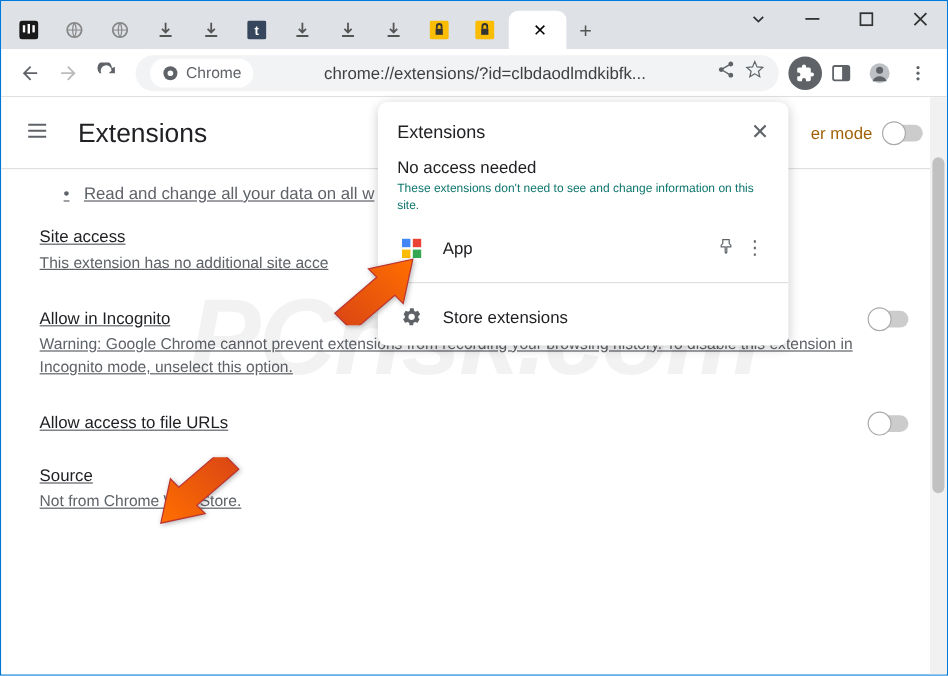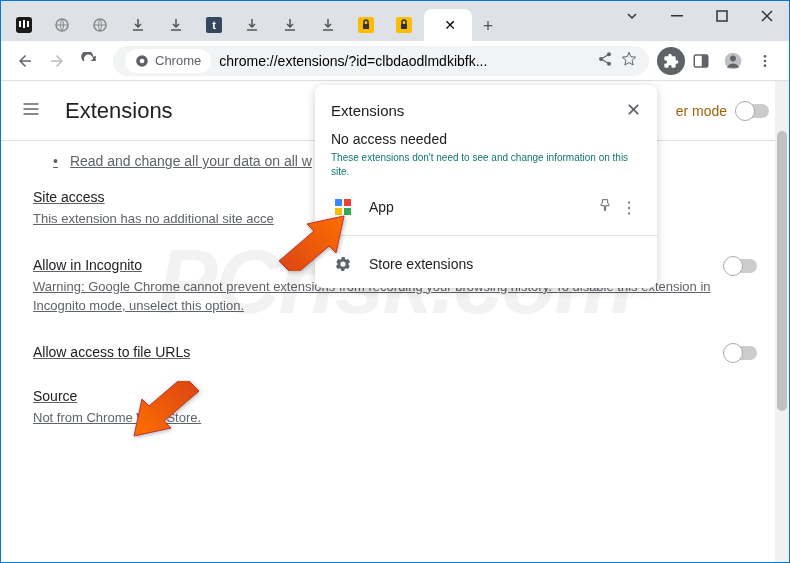--- a/index.html
+++ b/index.html
@@ -11,27 +11,27 @@
 
 
 .tabstrip { height: 40px; background: #dee1e6; display: flex; align-items: flex-end; padding: 6px 4px 0 4px; }
 .tab { width: 36px; height: 32px; display: flex; align-items: center; justify-content: center; margin: 0 1px; border-radius: 8px 8px 0 0; font-size: 14px; position: relative; }
 .tab.active { background: #fff; width: 48px; }
 .tab .tab-close { margin-left: 4px; font-size: 14px; }
 .tab-icon { width: 16px; height: 16px; display: flex; align-items: center; justify-content: center; }
 .newtab { width: 30px; height: 30px; display: flex; align-items: center; justify-content: center; font-size: 18px; color: #555; }
 
 
-.toolbar { height: 40px; background: #fff; display: flex; align-items: center; padding: 0 8px; border-bottom: 1px solid #e0e0e0; }
+.toolbar { height: 40px; background: #fff; display: flex; align-items: center; padding: 0 8px; border-bottom: 1px solid #e0e0e0; text-align: center; }
 .nav-btn { width: 32px; height: 32px; display: flex; align-items: center; justify-content: center; color: #5f6368; border-radius: 50%; }
 .nav-btn.disabled { color: #bbb; }
 .omnibox { flex: 1; height: 30px; background: #f1f3f4; border-radius: 15px; display: flex; align-items: center; margin: 0 8px; padding: 0 12px; }
 .omnibox-chip { background: #fff; height: 24px; border-radius: 12px; padding: 0 10px; display: flex; align-items: center; font-size: 13px; color: #5f6368; margin-right: 8px; }
 .omnibox-chip svg { margin-right: 6px; }
-.omnibox-url { flex: 1; color: #000000; font-size: 14px; white-space: nowrap; overflow: hidden; text-overflow: ellipsis; }
+.omnibox-url { flex: 1; color: #404040; font-size: 14px; white-space: nowrap; overflow: hidden; text-overflow: ellipsis; }
 .omnibox-right { display: flex; gap: 8px; margin-left: 8px; }
 .tb-icon { width: 32px; height: 32px; display: flex; align-items: center; justify-content: center; color: #5f6368; border-radius: 50%; }
 .tb-icon.puzzle { background: #5f6368; color: #fff; width: 28px; height: 28px; border-radius: 50%; }
 
 
 .page { background: #fff; height: calc(100% - 80px); overflow: hidden; position: relative; }
 .page-header { height: 60px; display: flex; align-items: center; padding: 0 20px; border-bottom: 1px solid #e0e0e0; }
 .menu-btn { width: 24px; height: 24px; margin-right: 20px; }
 .page-title { font-size: 22px; color: #202124; font-weight: 500; }
 .dev-mode { margin-left: auto; display: flex; align-items: center; font-size: 14px; color: #a16207; }

